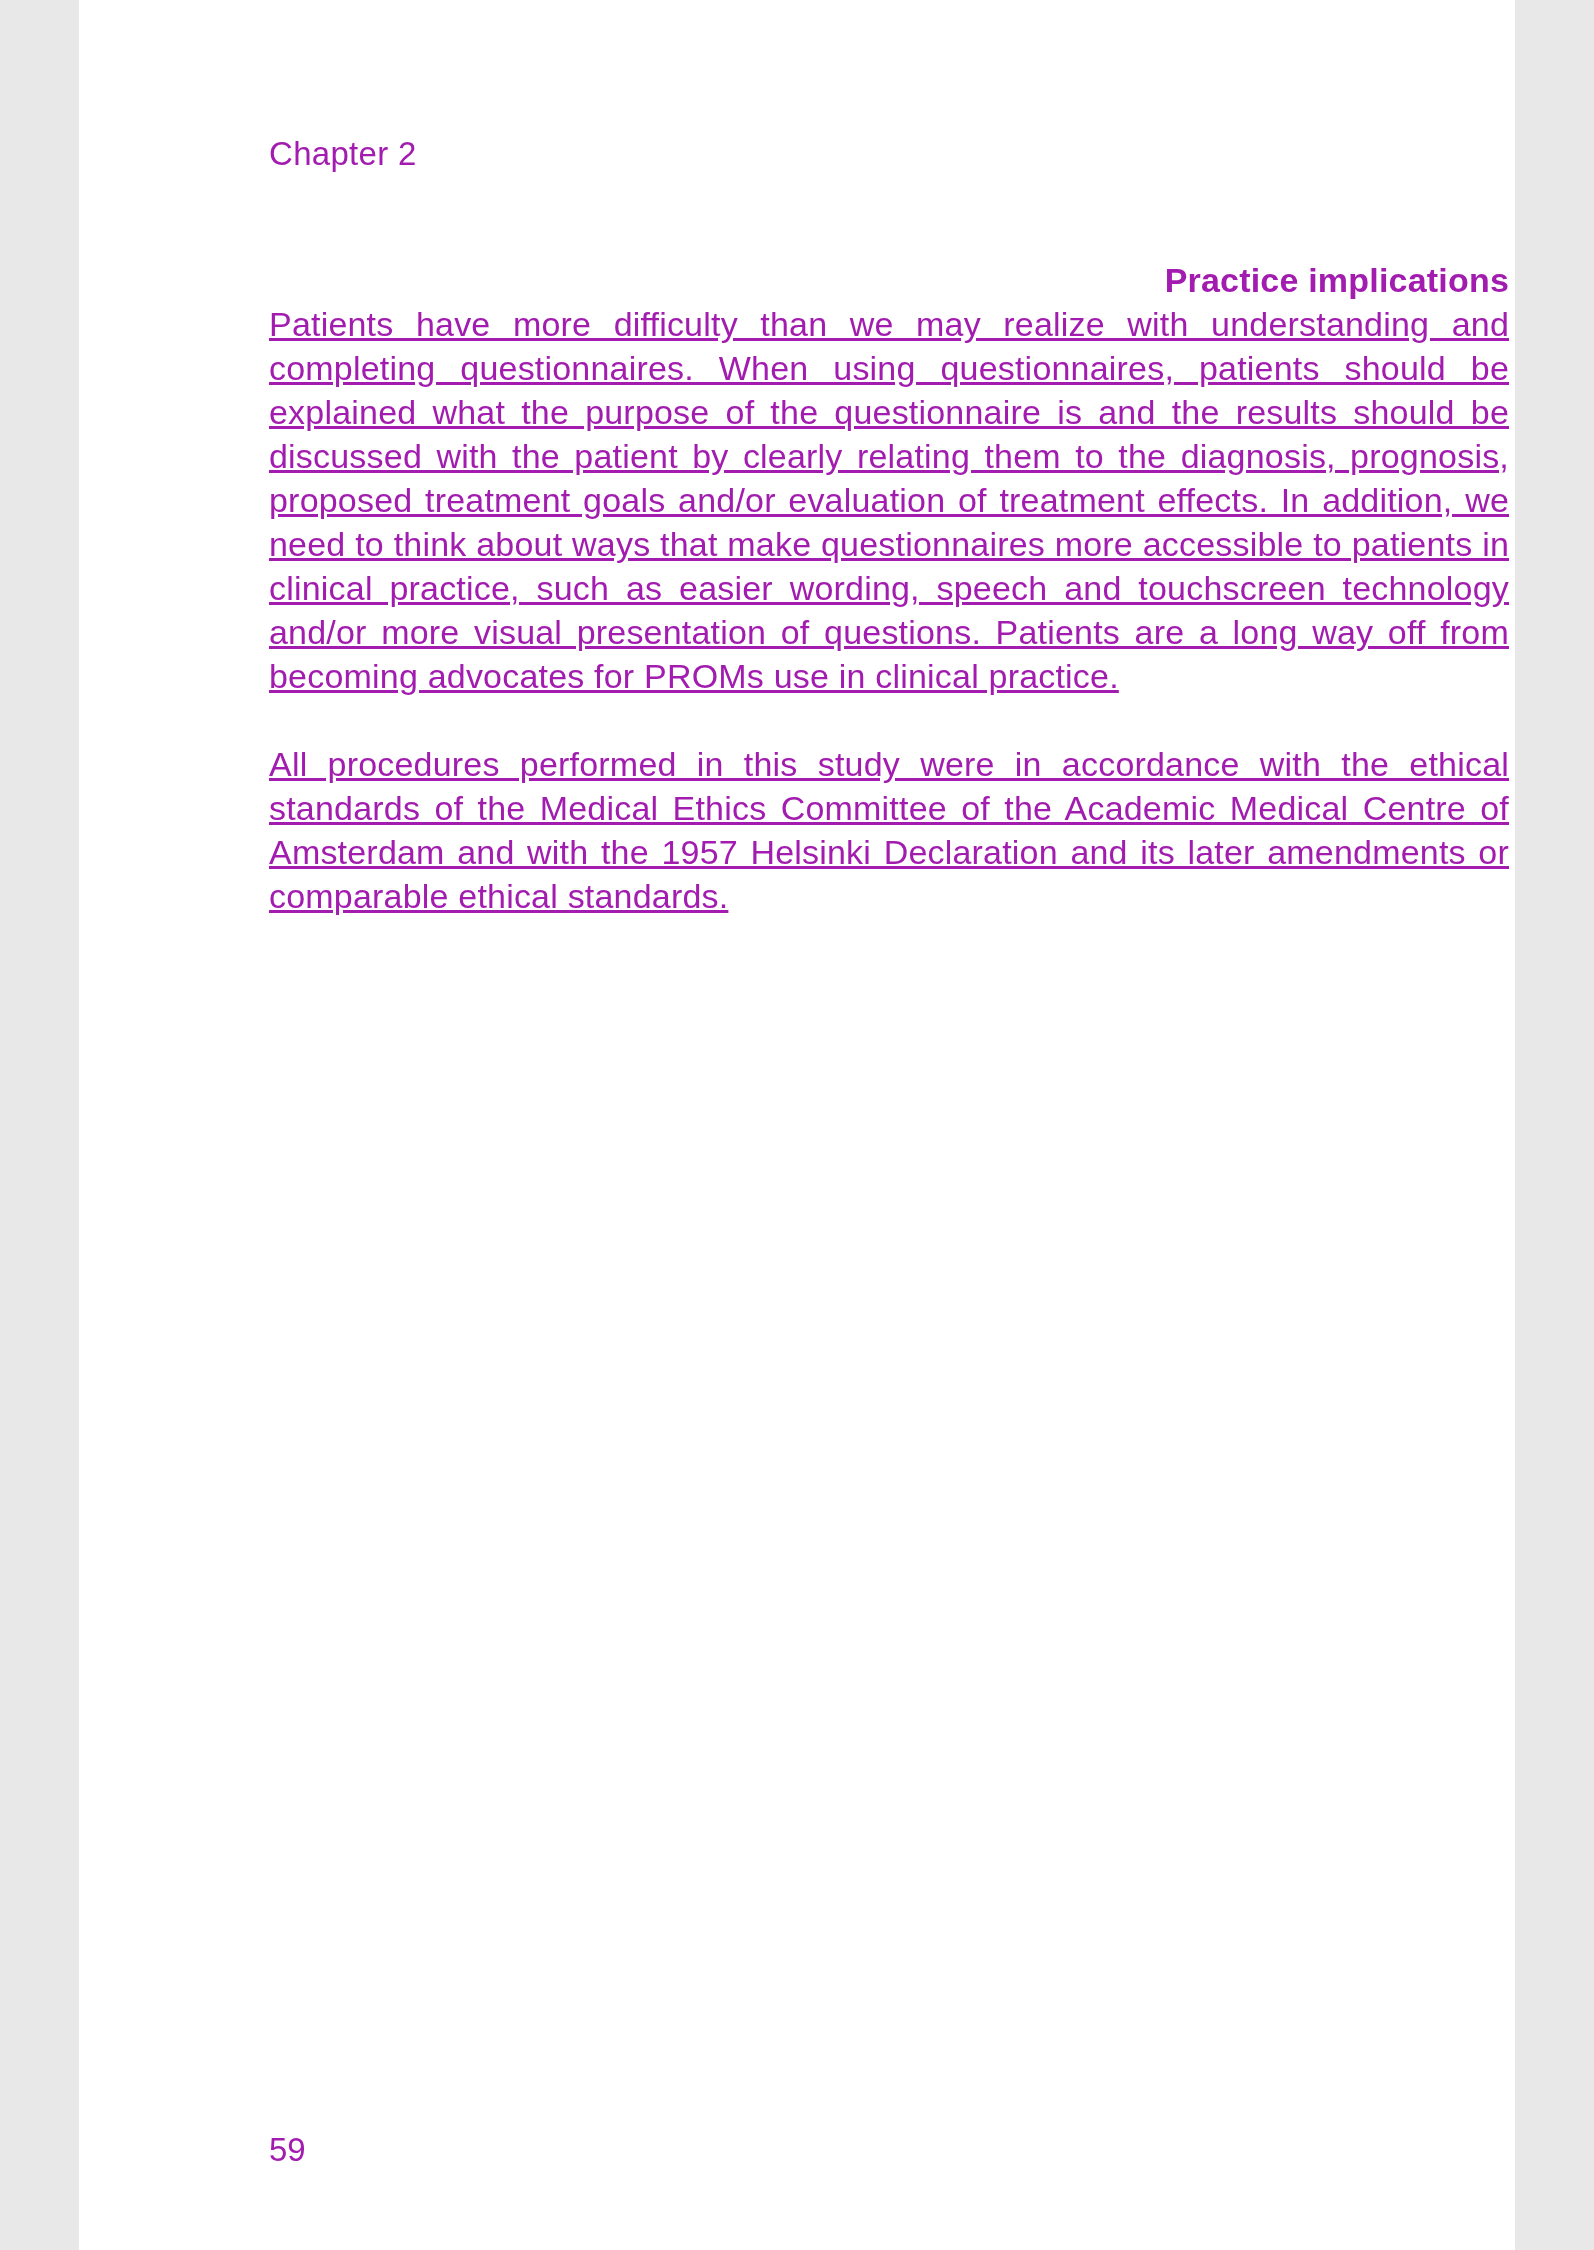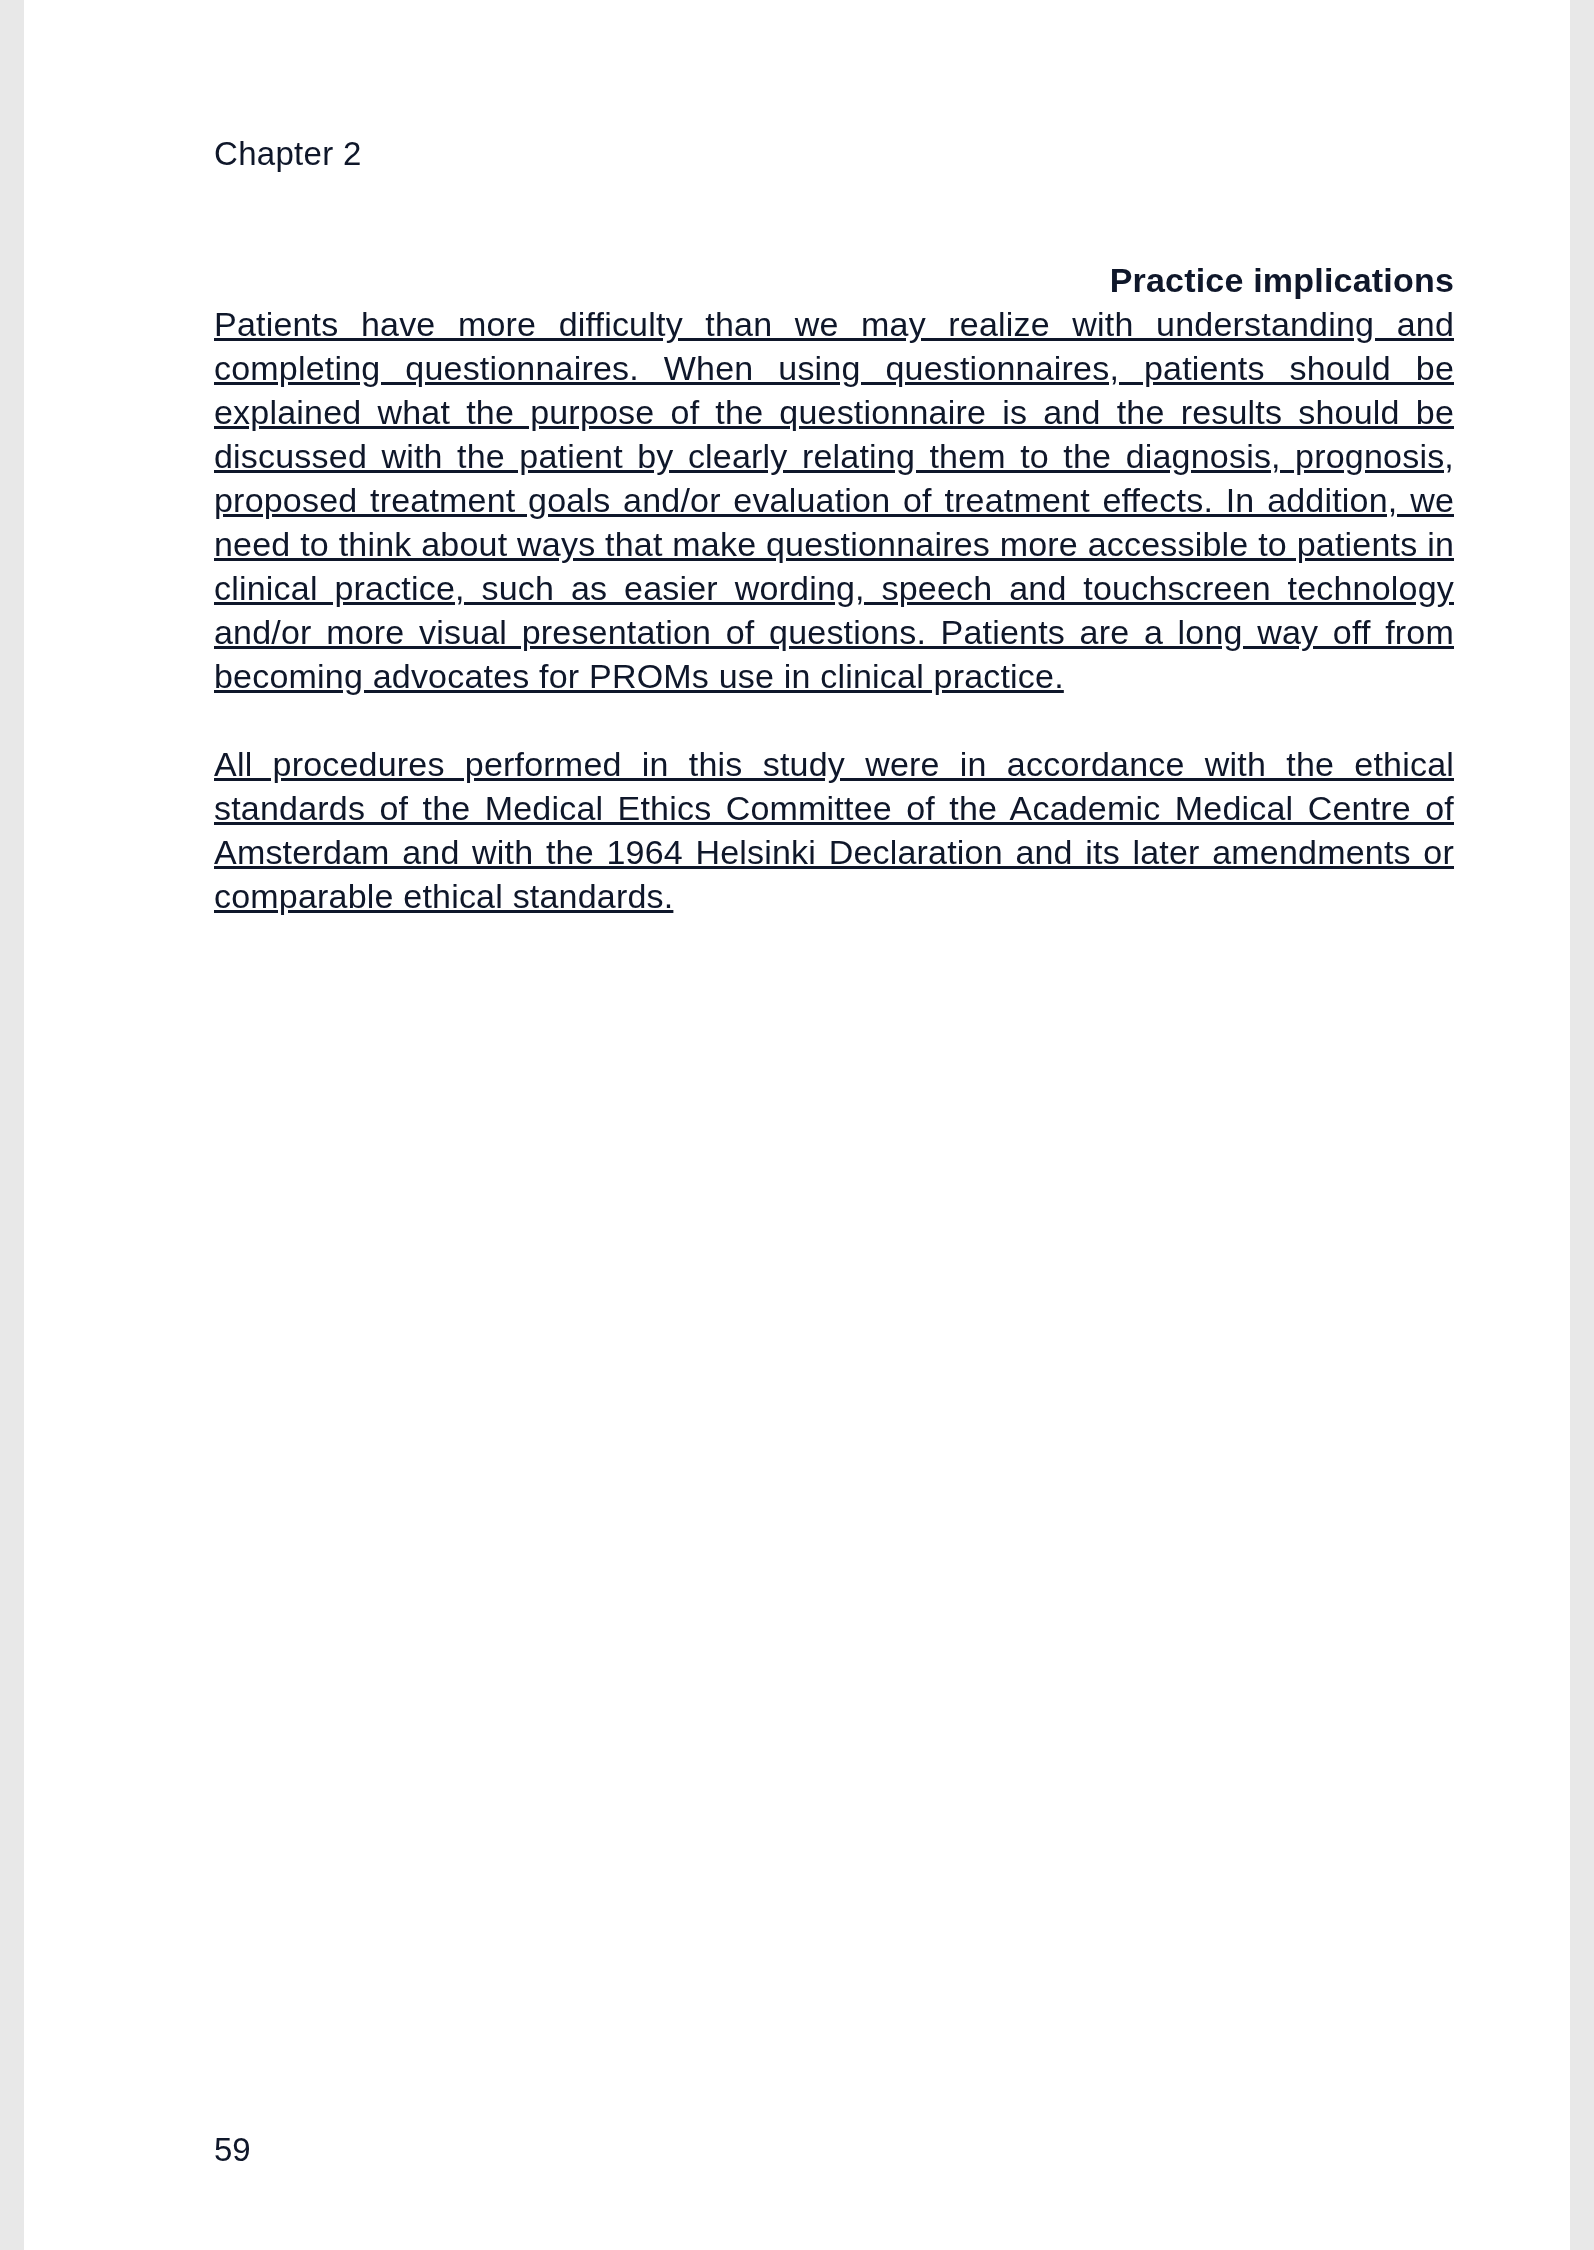--- a/index.html
+++ b/index.html
@@ -2,26 +2,26 @@
 <html><head>
 <meta charset="utf-8">
 <style>
   html, body {
     margin: 0;
     padding: 0;
     background: #e8e8e8;
   }
   .page {
     position: relative;
-    width: 1546px;
+    width: 1436px;
     height: 2250px;
     margin: 0 auto;
     background: #ffffff;
     font-family: "Liberation Sans", sans-serif;
-    color: #0f172a;
+    color: #a21caf;
     overflow: hidden;
   }
   .running-header {
     position: absolute;
     top: 132px;
     left: 190px;
     font-size: 33px;
     line-height: 44px;
     letter-spacing: 0.3px;
   }
@@ -69,20 +69,20 @@
   <div class="running-header">Chapter 2</div>
 
   <div class="content">
 
     <div class="section">
       <h2>Practice implications</h2>
       <p>Patients have more difficulty than we may realize with understanding and completing questionnaires. When using questionnaires, patients should be explained what the purpose of the questionnaire is and the results should be discussed with the patient by clearly relating them to the diagnosis, prognosis, proposed treatment goals and/or evaluation of treatment effects. In addition, we need to think about ways that make questionnaires more accessible to patients in clinical practice, such as easier wording, speech and touchscreen technology and/or more visual presentation of questions. Patients are a long way off from becoming advocates for PROMs use in clinical practice.</p>
     </div>
 
     <div class="section">
-      <p>All procedures performed in this study were in accordance with the ethical standards of the Medical Ethics Committee of the Academic Medical Centre of Amsterdam and with the 1964 Helsinki Declaration and its later amendments or comparable ethical standards.</p>
+      <p>All procedures performed in this study were in accordance with the ethical standards of the Medical Ethics Committee of the Academic Medical Centre of Amsterdam and with the 1957 Helsinki Declaration and its later amendments or comparable ethical standards.</p>
     </div>
 
   </div>
 
   <div class="page-number">59</div>
 
 </div>
 
 </body></html>

